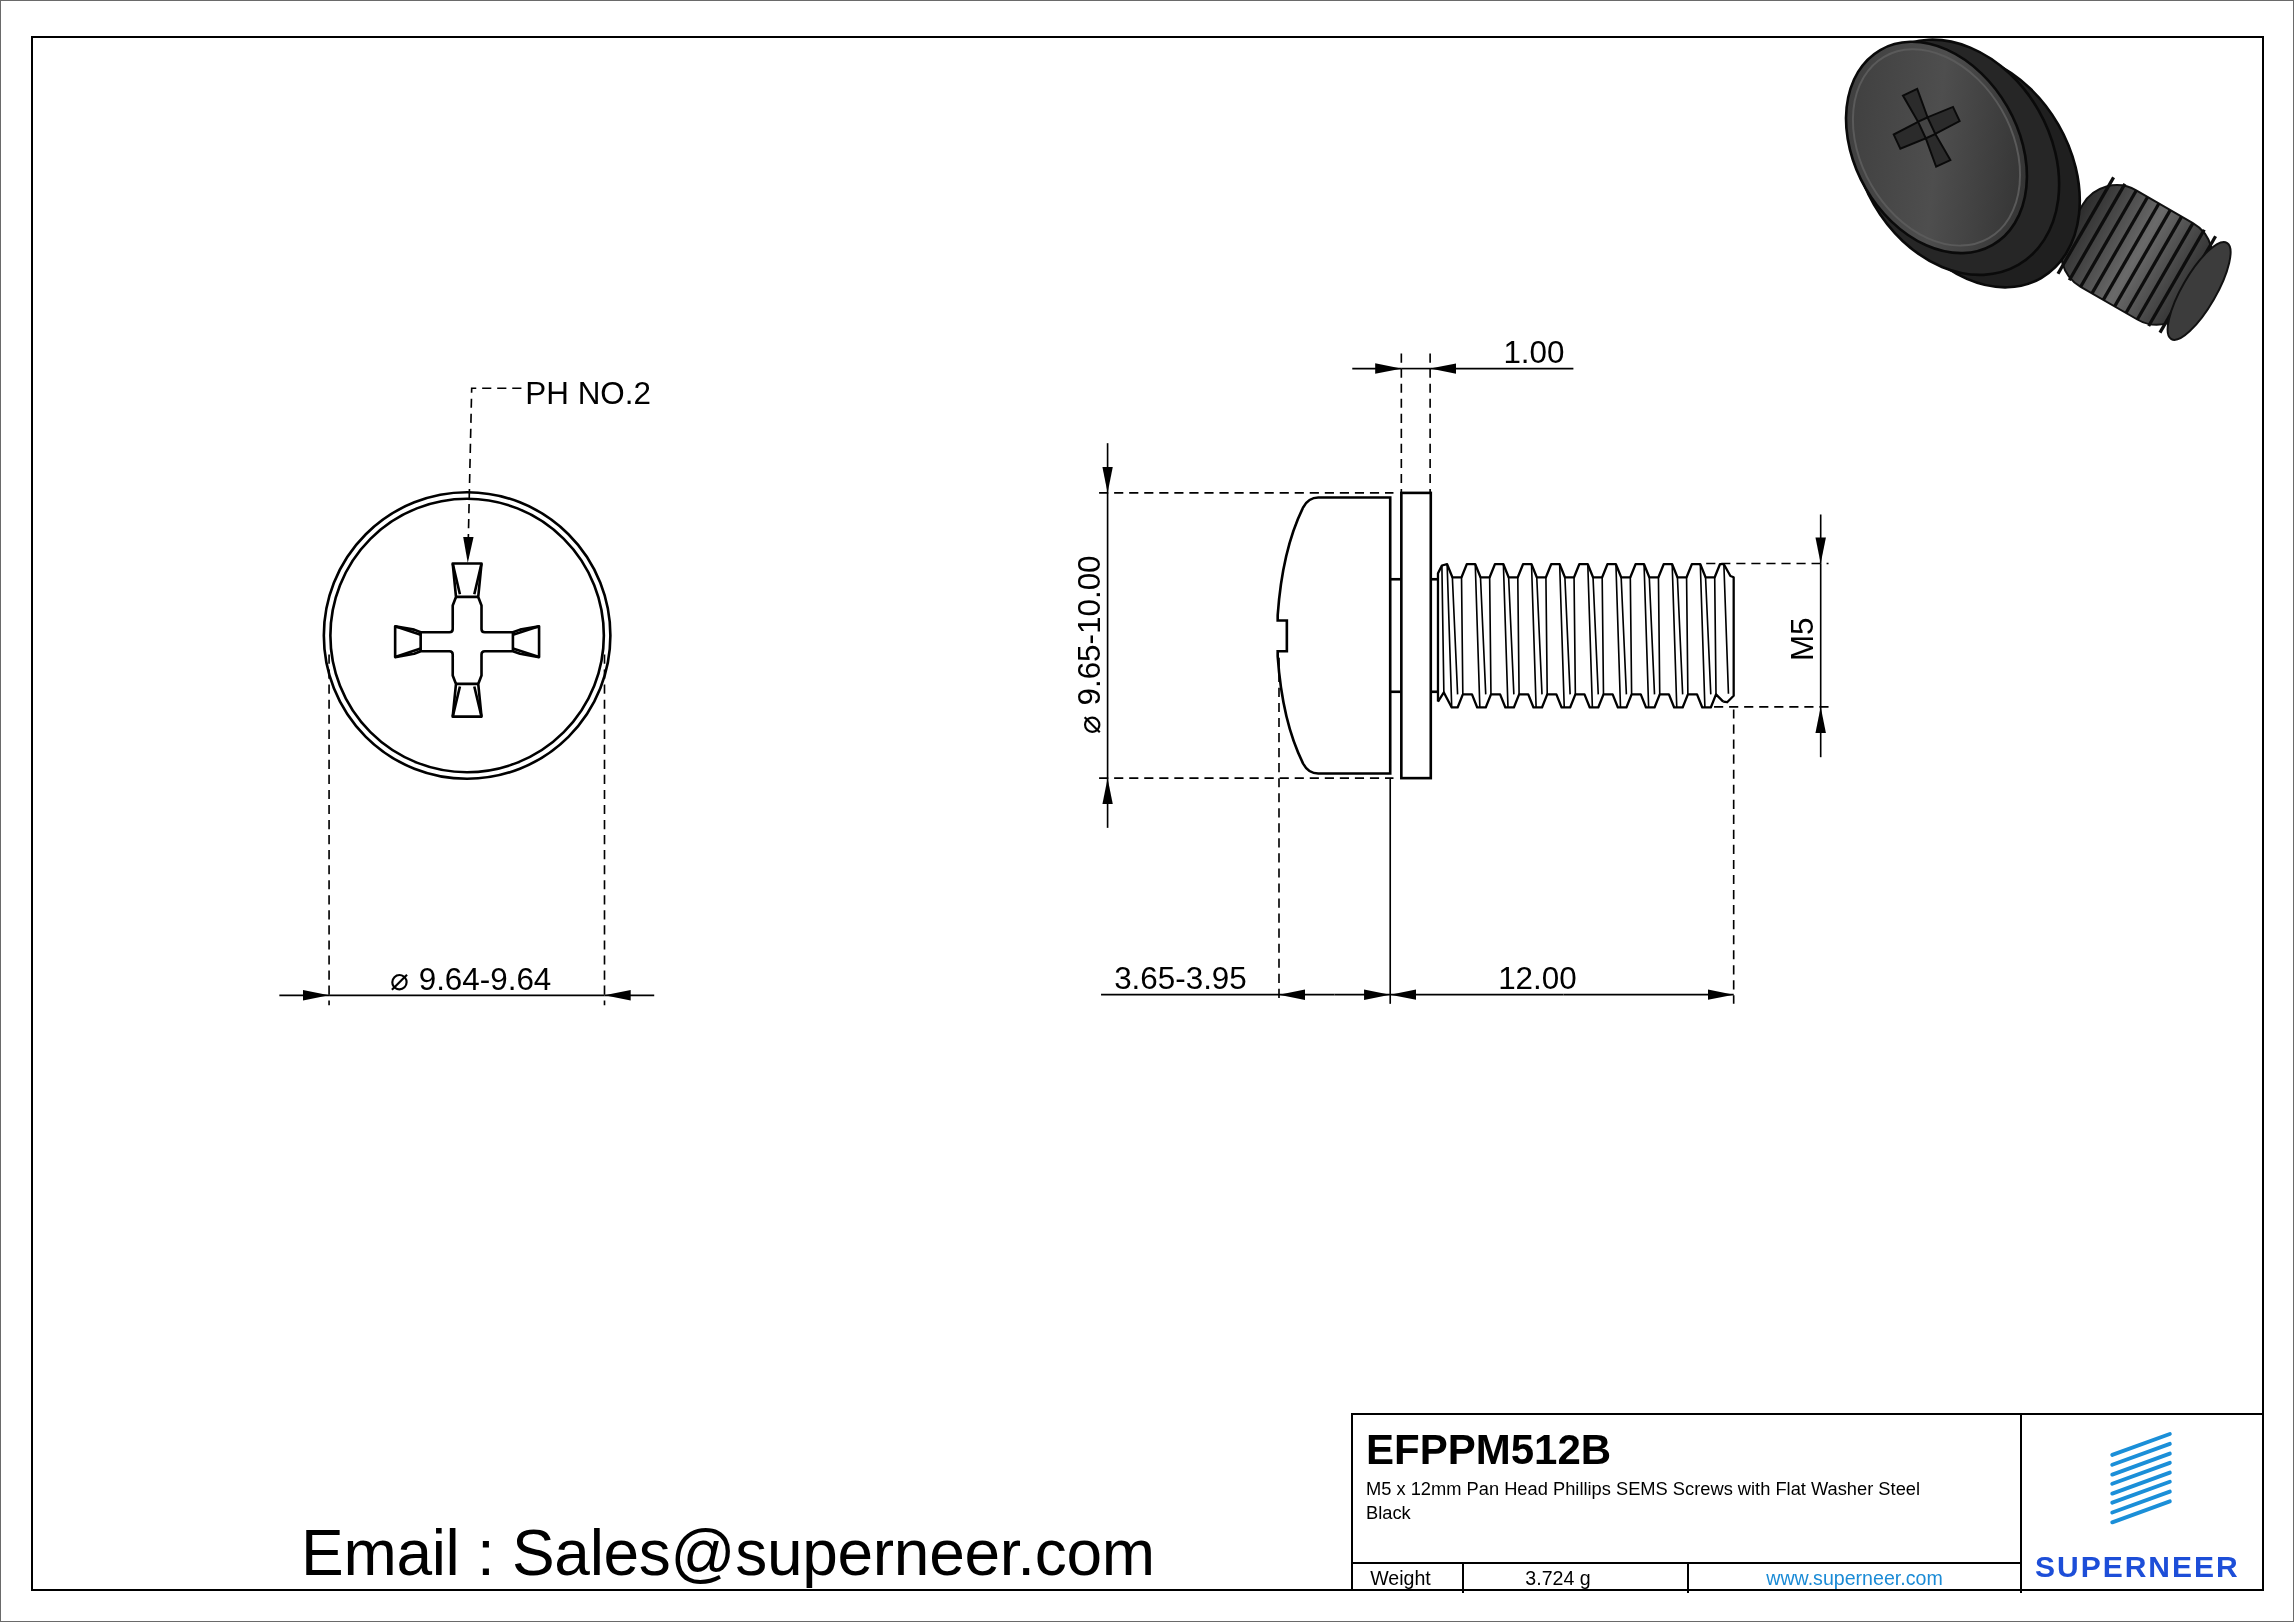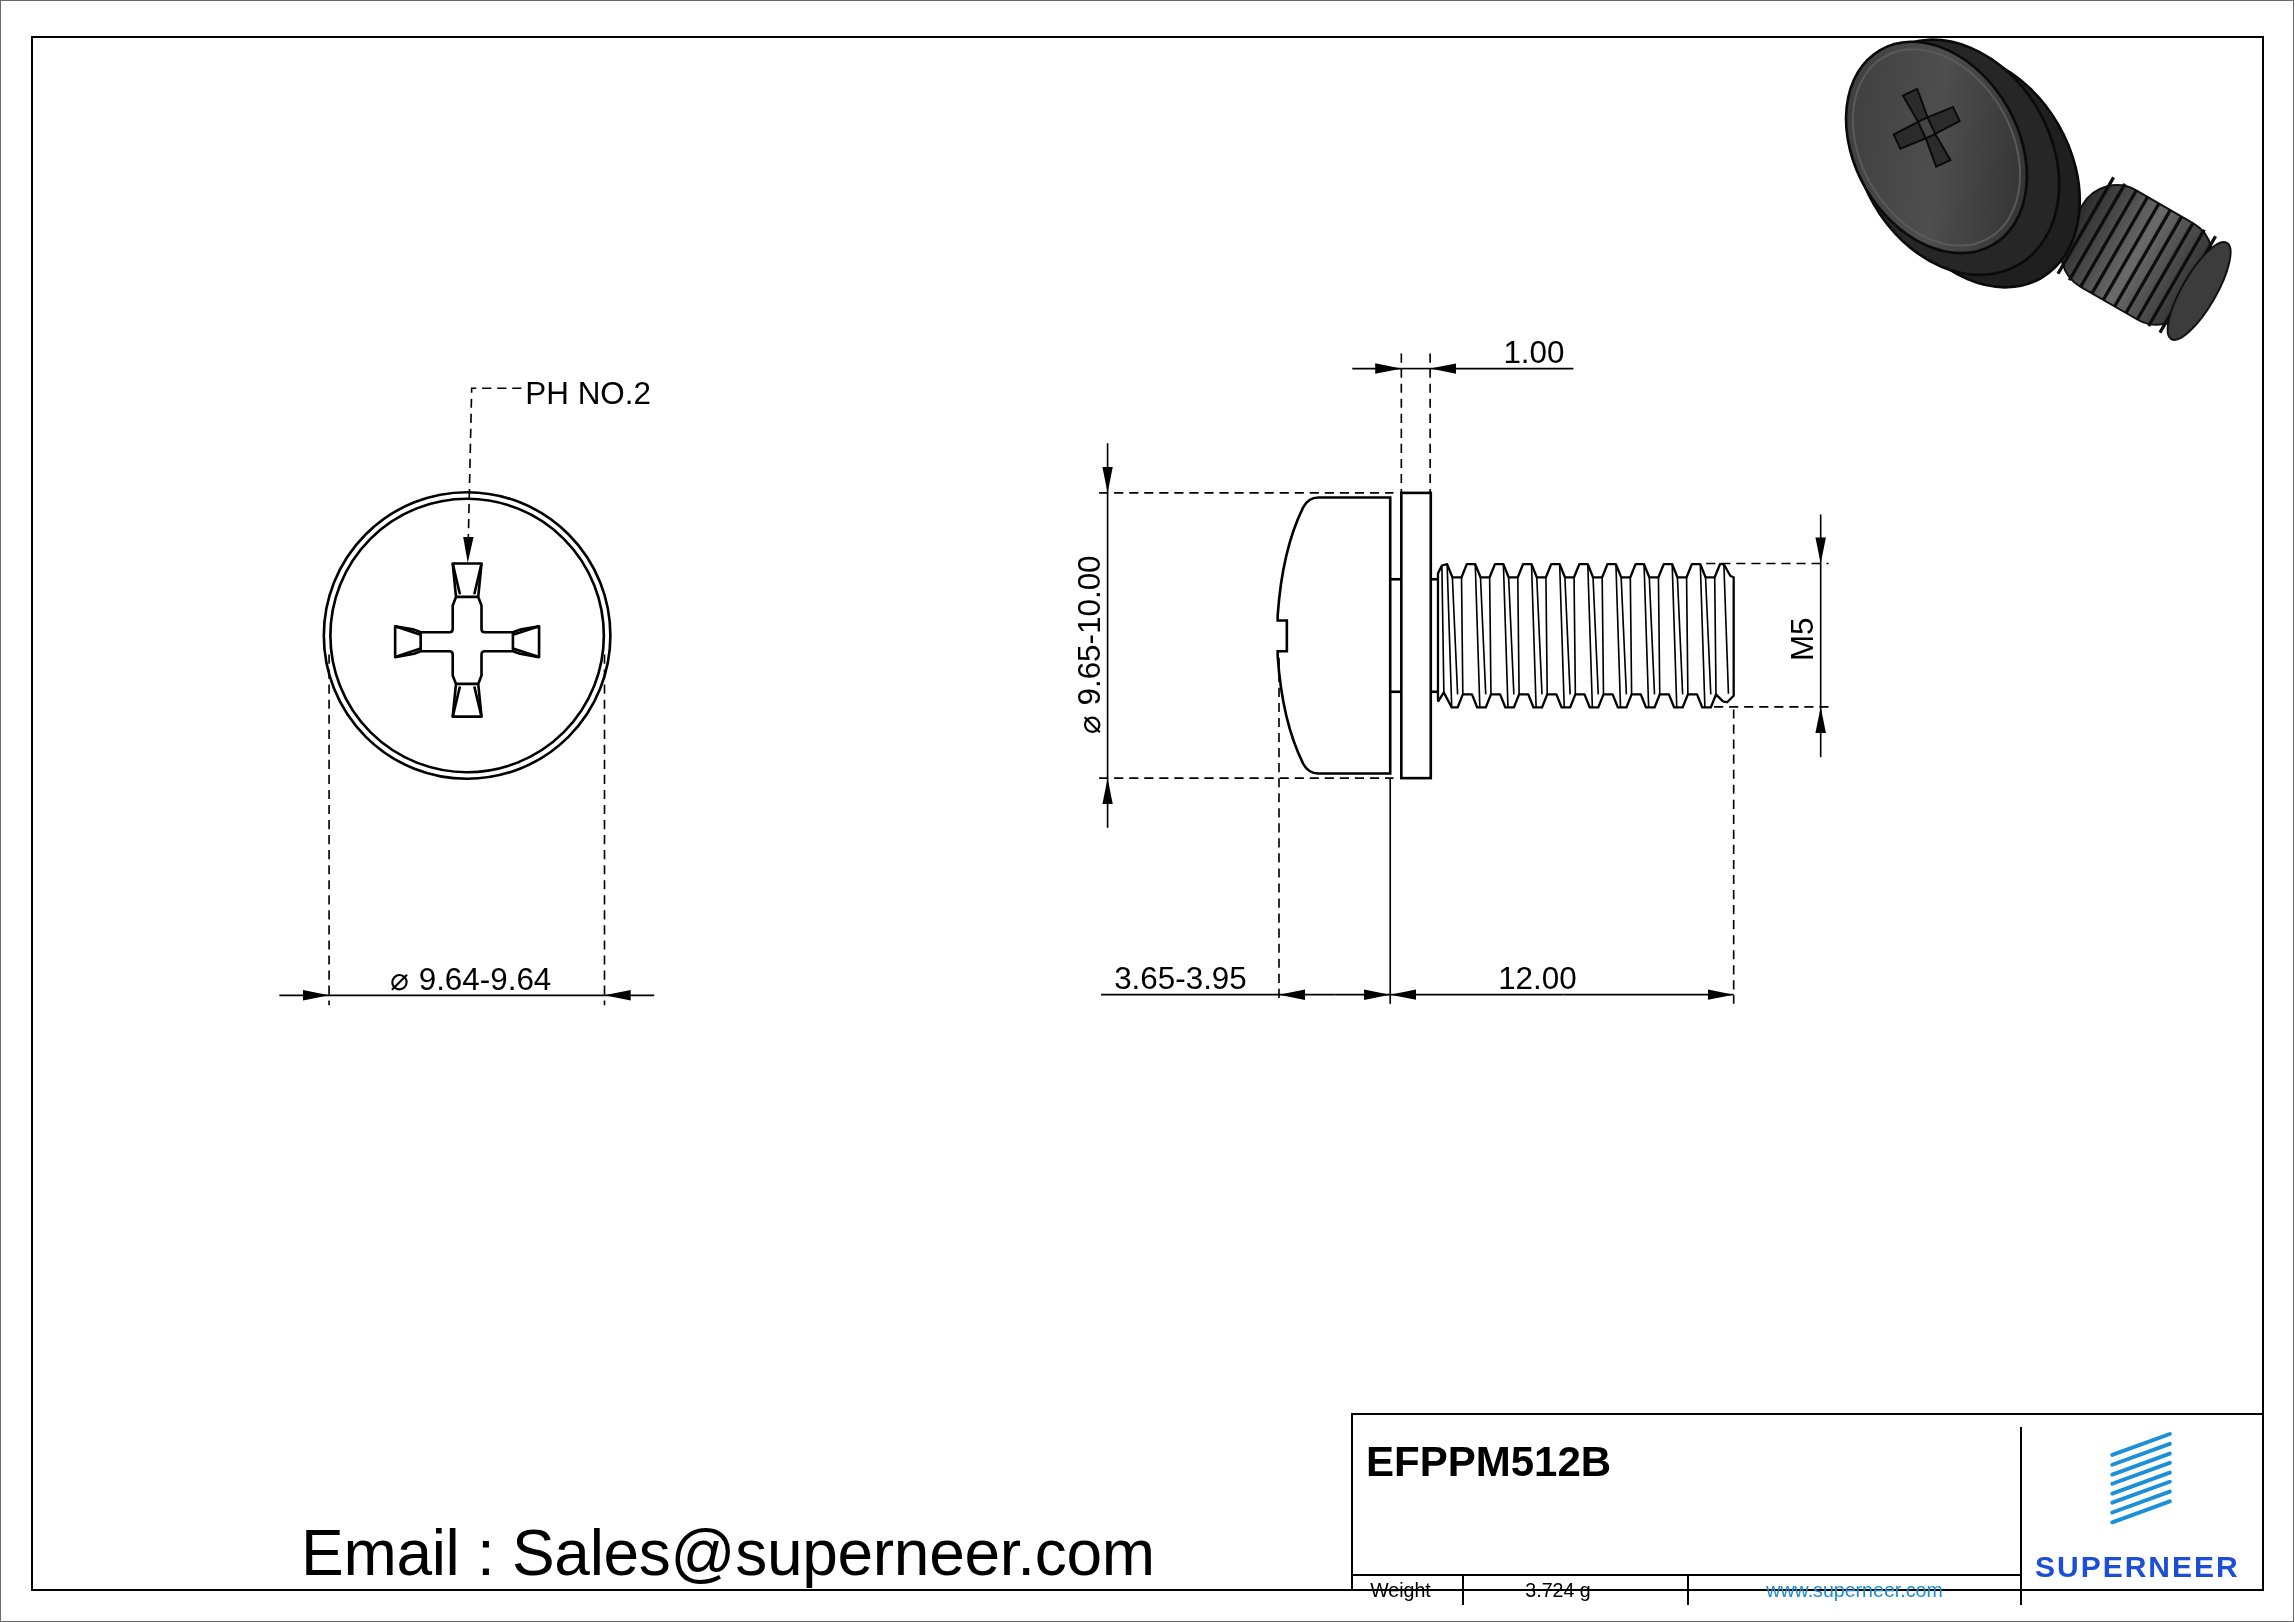--- a/index.html
+++ b/index.html
@@ -4,21 +4,21 @@
 <style>
   html, body { margin: 0; padding: 0; background: #ffffff; }
   body { width: 2295px; height: 1623px; position: relative; overflow: hidden; font-family: "Liberation Sans", sans-serif; color: #000; }
   .sheet-border { position: absolute; left: 0; top: 0; width: 2294px; height: 1622px; border: 0.7px solid #6a6a6a; box-sizing: border-box; }
   .inner-frame { position: absolute; left: 31px; top: 36px; width: 2233px; height: 1555px; border: 2px solid #000; box-sizing: border-box; }
   svg.drawing { position: absolute; left: 0; top: 0; }
   .dim-text { font-family: "Liberation Sans", sans-serif; font-size: 48px; fill: #000; }
   .email { position: absolute; left: 301px; top: 1521px; font-size: 64px; line-height: 1; white-space: nowrap; letter-spacing: -0.3px; text-align: right; }
 
   .title-block { position: absolute; left: 1351px; top: 1413px; width: 913px; height: 178px; border-top: 2px solid #000; border-left: 2px solid #000; box-sizing: border-box; }
-  .tb-info { position: absolute; left: 0; top: 12px; width: 669px; height: 178px; border-right: 2px solid #000; box-sizing: border-box; }
+  .tb-info { position: absolute; left: 0; top: 0; width: 669px; height: 178px; border-right: 2px solid #000; box-sizing: border-box; }
   .tb-part { position: absolute; left: 13px; top: 14.4px; font-size: 42px; font-weight: bold; line-height: 1; }
   .tb-desc { position: absolute; left: 13px; top: 62px; width: 589px; font-size: 18.3px; line-height: 23.6px; }
   .tb-row { position: absolute; left: 0; width: 667px; border-top: 2px solid #000; box-sizing: border-box; }
   .tb-row1 { top: 118px; height: 29.4px; }
   .tb-row2 { top: 147px; height: 31px; }
   .cell { position: absolute; top: 0; height: 100%; box-sizing: border-box; font-size: 19.6px; display: flex; align-items: center; justify-content: center; }
   .cell.bl { border-left: 2px solid #000; }
   .url { color: #1b8bd6; text-align: right; }
   .tb-logo { position: absolute; left: 669px; top: 0; width: 242px; height: 178px; }
   .logo-word { position: absolute; left: 13px; top: 137px; font-size: 30px; font-weight: bold; color: #1d4ed8; letter-spacing: 2px; line-height: 1; }
@@ -173,20 +173,21 @@
       <path d="M-8,-14 L8,-14 L8,14 L-8,14 Z" fill="#444"></path>
     </g>
   </g>
 </svg>
 
 <div class="email">Email : Sales@superneer.com</div>
 
 <div class="title-block">
   <div class="tb-info">
     <div class="tb-part">EFPPM512B</div>
+    <div class="tb-desc">M5 x 12mm Pan Head Phillips SEMS Screws with  Flat Washer Steel Black</div>
     <div class="tb-row tb-row2">
       <div class="cell" style="left:0;width:95px;">Weight</div>
       <div class="cell bl" style="left:109px;width:190px;">3.724 g</div>
       <div class="cell bl url" style="left:334px;width:333px;">www.superneer.com</div>
     </div>
   </div>
   <div class="tb-logo">
     <svg width="242" height="178" viewBox="0 0 370 272">
       <g stroke="#1b8fd8" stroke-width="6" stroke-linecap="round">
         <line x1="138" y1="61" x2="226" y2="29"></line>

